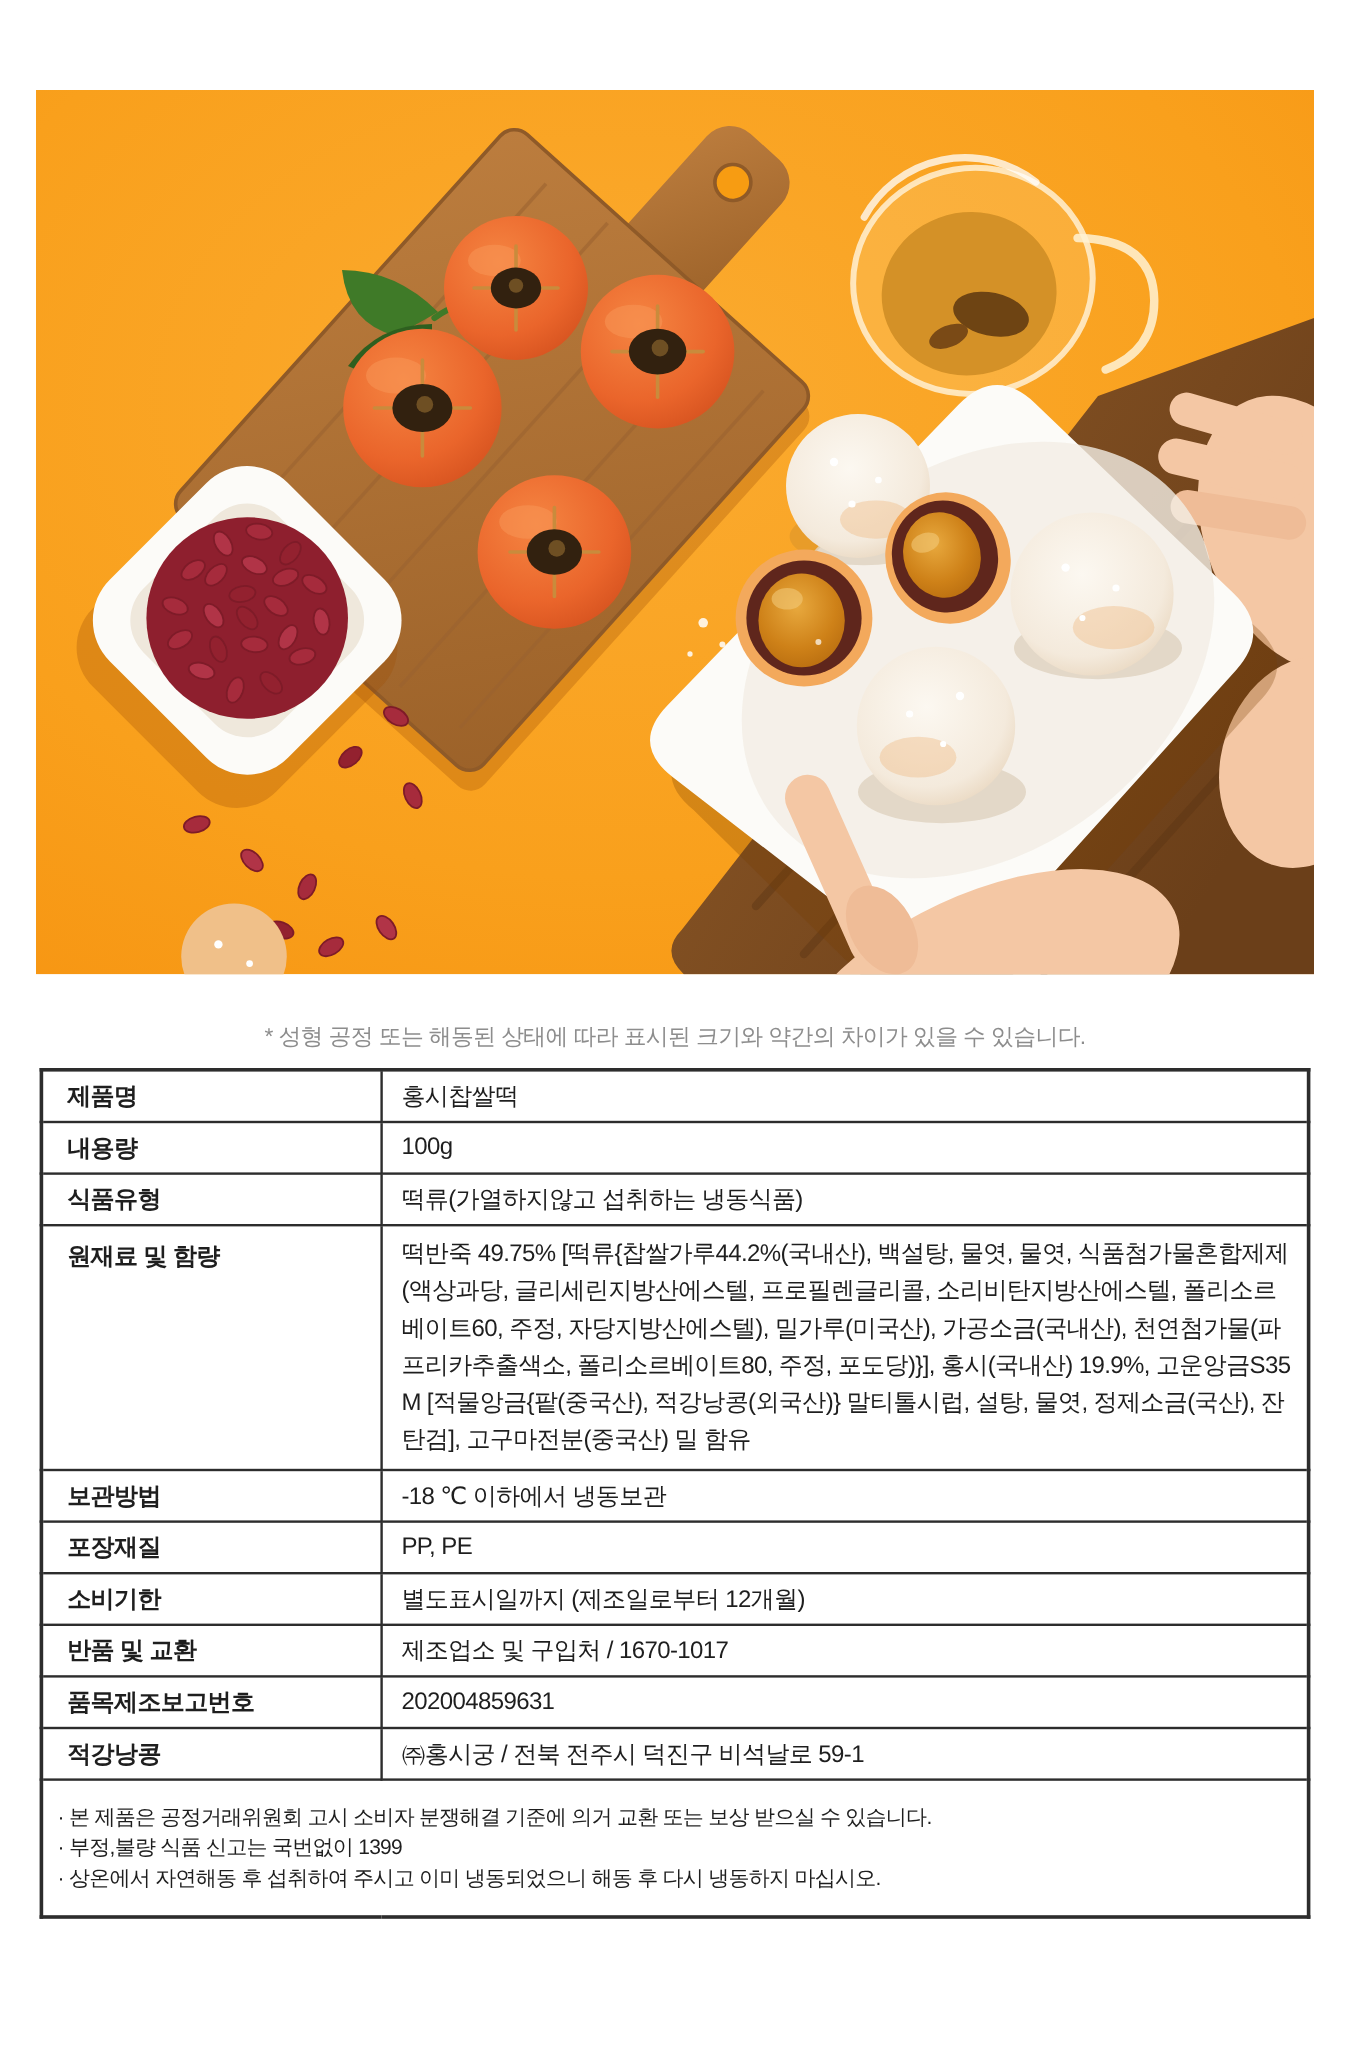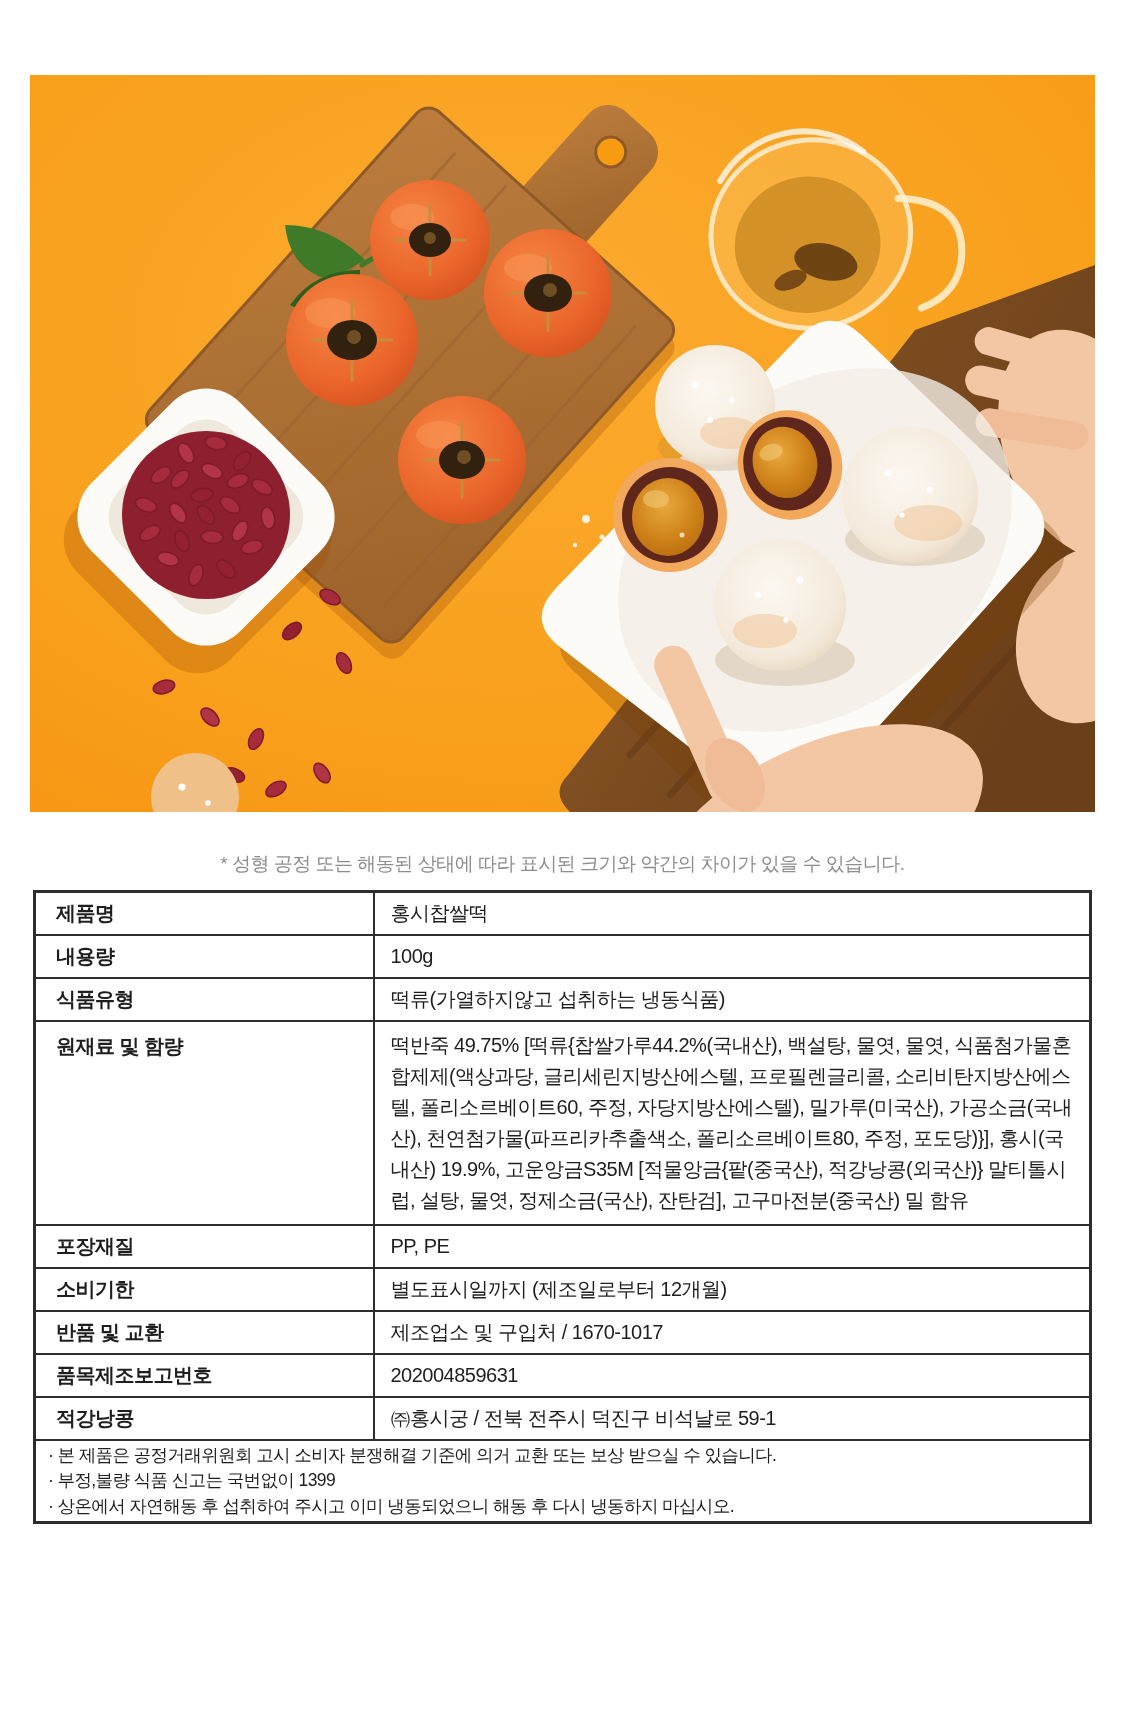--- a/index.html
+++ b/index.html
@@ -18,32 +18,32 @@
     text-align:center; font-size:19px; color:#8d8d8d; letter-spacing:-0.5px;
   }
   table.spec-table {
     position:absolute; left:33px; top:890px; width:1059px;
     border-collapse:collapse; table-layout:fixed;
     font-size:20px; color:#1e1e1e; letter-spacing:-0.5px;
   }
   table.spec-table, table.spec-table td { border:2px solid #2d2d2d; }
   table.spec-table { border-width:3px; }
   td.spec-label {
-    width:339px; font-weight:bold; padding:6px 2px 6px 20px;
+    width:283px; font-weight:bold; padding:6px 2px 6px 20px;
     height:43px; box-sizing:border-box; vertical-align:middle;
     background:#ffffff;
   }
   td.spec-value {
     padding:6px 16px; vertical-align:middle; box-sizing:border-box;
   }
   tr.tall td { vertical-align:top;margin-left:30px; }
   tr.tall td.spec-label { padding-top:11px; }
   tr.tall td.spec-value { line-height:31px; padding:8px 12px 8px 16px; word-break:break-all; }
   td.footnote-cell {
-    padding:2px 12px; font-size:17.5px; line-height:25.5px;
+    padding:18px 12px; font-size:17.5px; line-height:25.5px;
     letter-spacing:-0.6px; vertical-align:middle;
   }
   .footnote-line { white-space:nowrap; }
 </style>
 </head>
 <body>
 
 <div class="photo-wrap">
 <svg width="1065" height="737" viewBox="0 0 1065 737" xmlns="http://www.w3.org/2000/svg">
   <defs>
@@ -293,20 +293,24 @@
   </tr>
       <tr>
     <td class="spec-label">식품유형</td>
     <td class="spec-value">떡류(가열하지않고 섭취하는 냉동식품)</td>
   </tr>
       <tr class="tall">
     <td class="spec-label">원재료 및 함량</td>
     <td class="spec-value">떡반죽 49.75% [떡류{찹쌀가루44.2%(국내산), 백설탕, 물엿, 물엿, 식품첨가물혼합제제(액상과당, 글리세린지방산에스텔, 프로필렌글리콜, 소리비탄지방산에스텔, 폴리소르베이트60, 주정, 자당지방산에스텔), 밀가루(미국산), 가공소금(국내산), 천연첨가물(파프리카추출색소, 폴리소르베이트80, 주정, 포도당)}], 홍시(국내산) 19.9%, 고운앙금S35M [적물앙금{팥(중국산), 적강낭콩(외국산)} 말티톨시럽, 설탕, 물엿, 정제소금(국산), 잔탄검], 고구마전분(중국산) 밀 함유</td>
   </tr>
       <tr>
+    <td class="spec-label">보관방법</td>
+    <td class="spec-value">-18 ℃ 이하에서 냉동보관</td>
+  </tr>
+      <tr>
     <td class="spec-label">포장재질</td>
     <td class="spec-value">PP, PE</td>
   </tr>
       <tr>
     <td class="spec-label">소비기한</td>
     <td class="spec-value">별도표시일까지 (제조일로부터 12개월)</td>
   </tr>
       <tr>
     <td class="spec-label">반품 및 교환</td>
     <td class="spec-value">제조업소 및 구입처 / 1670-1017</td>

